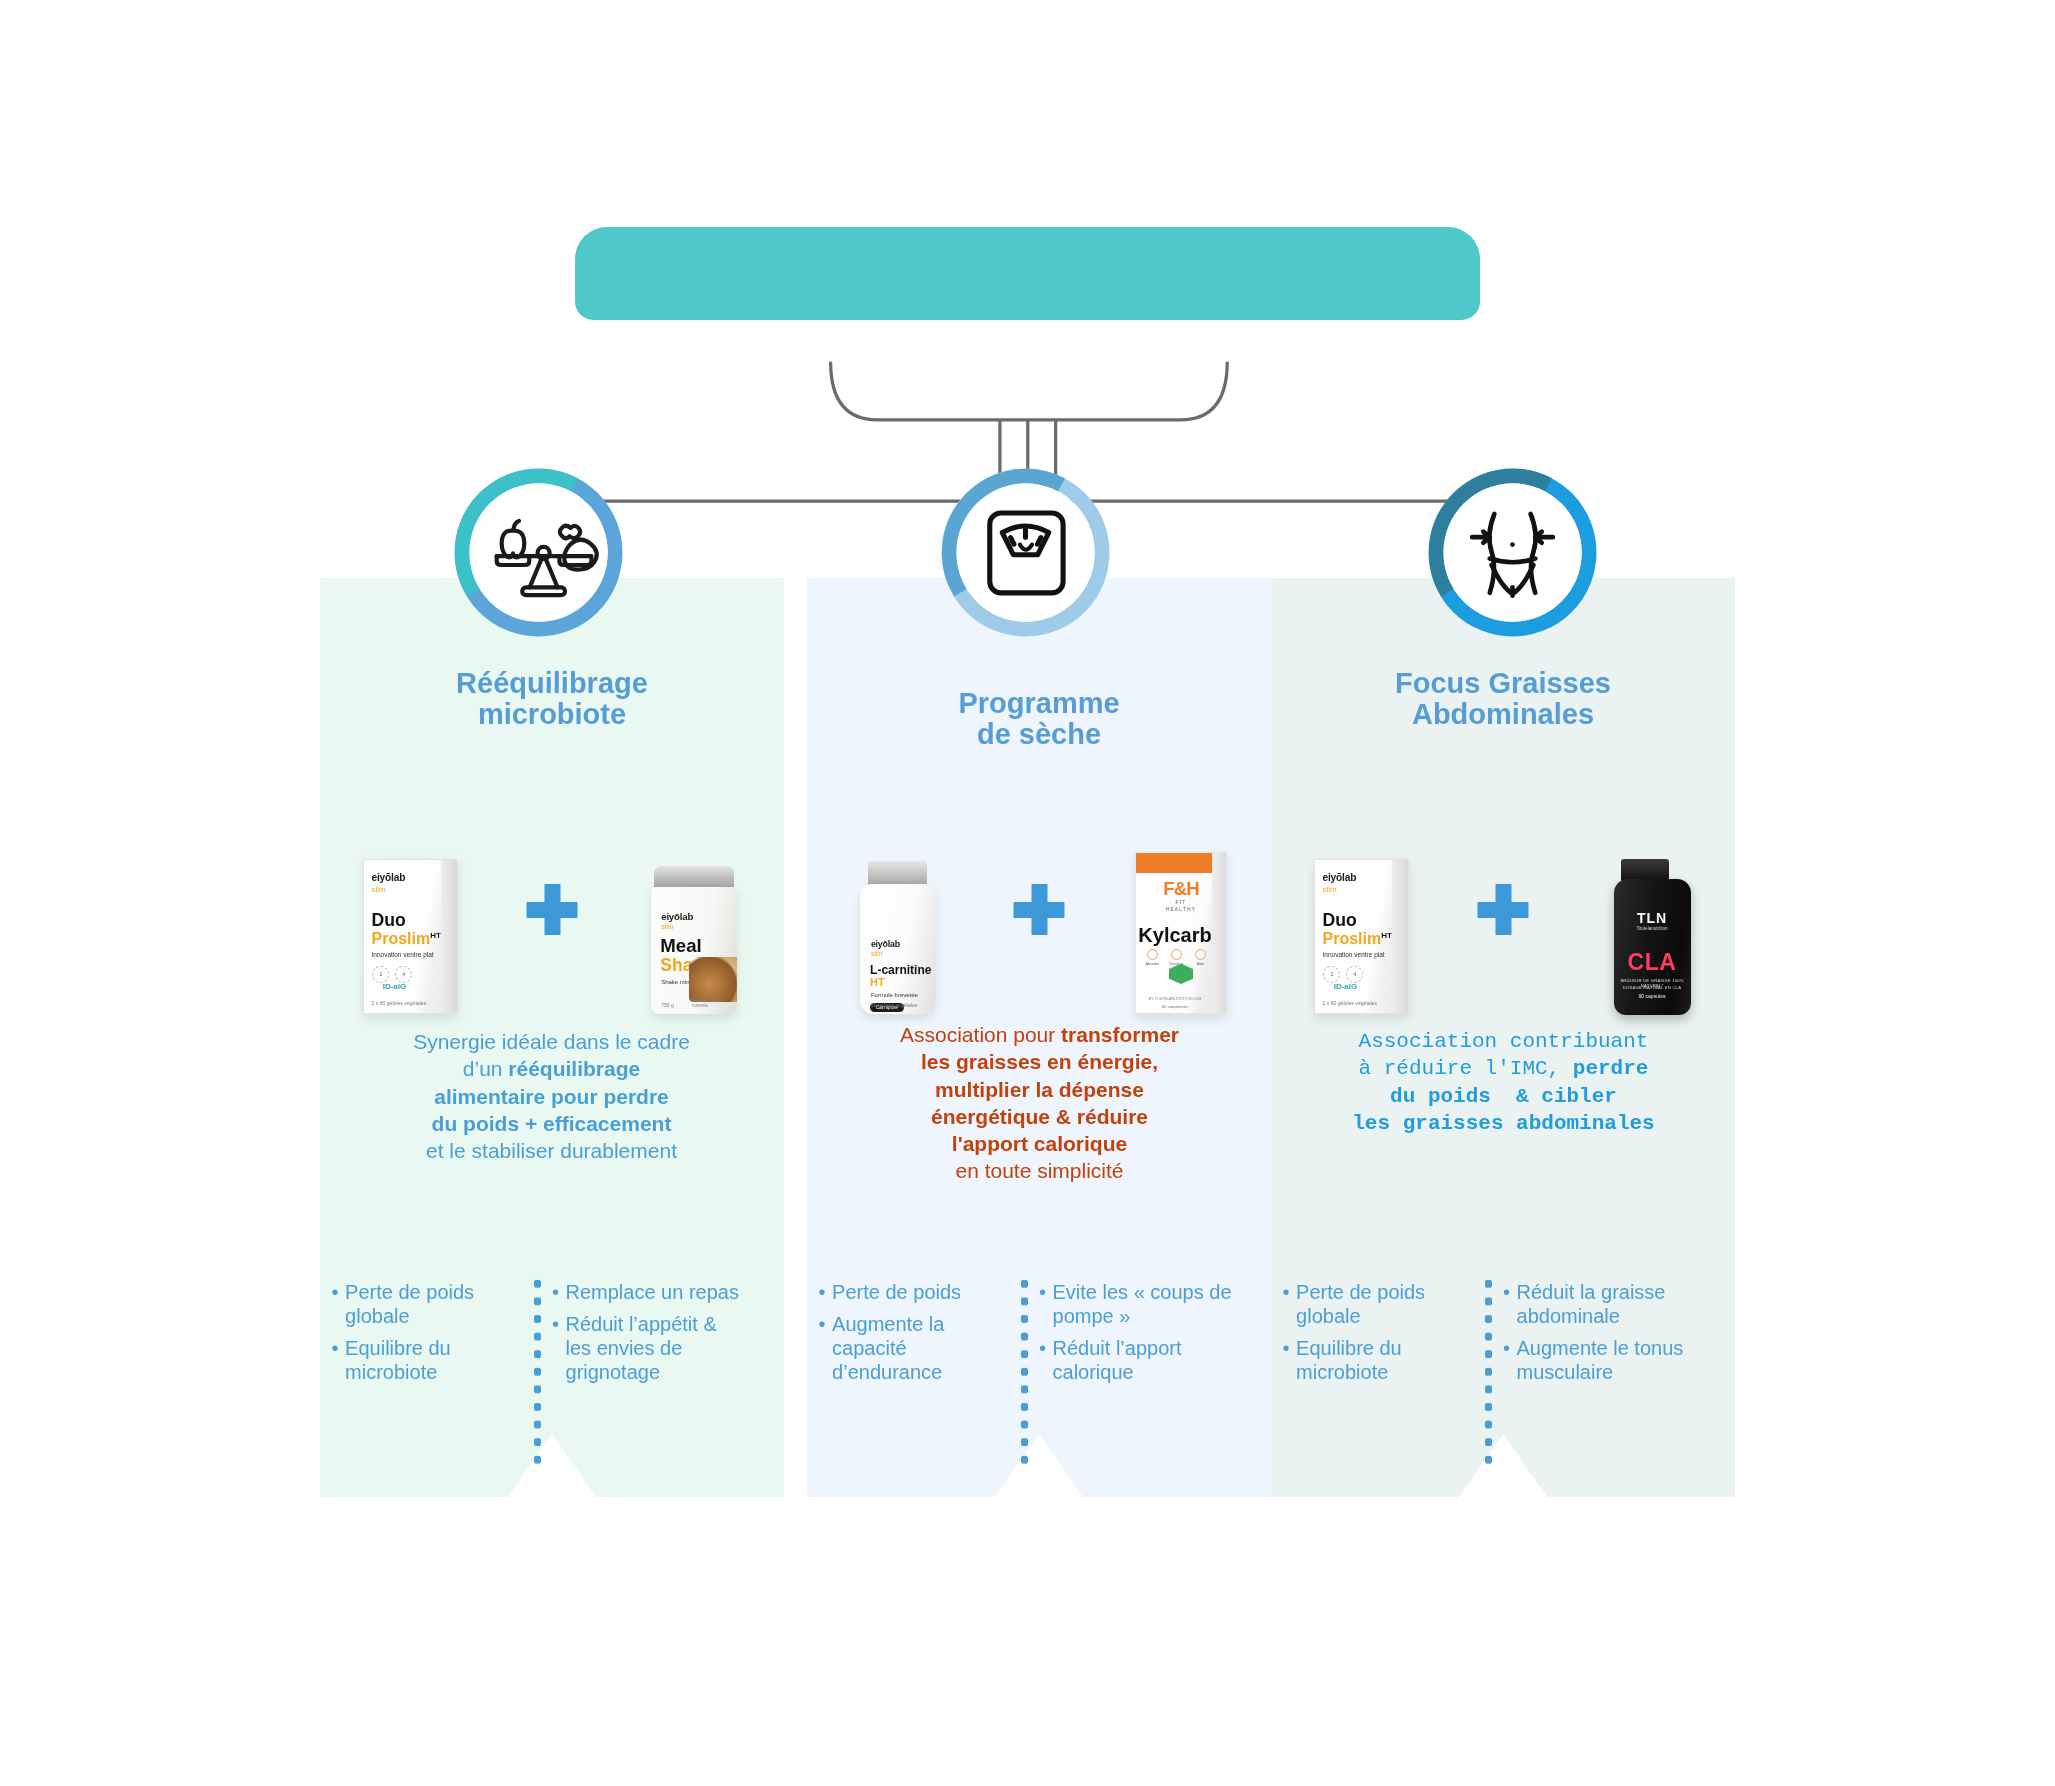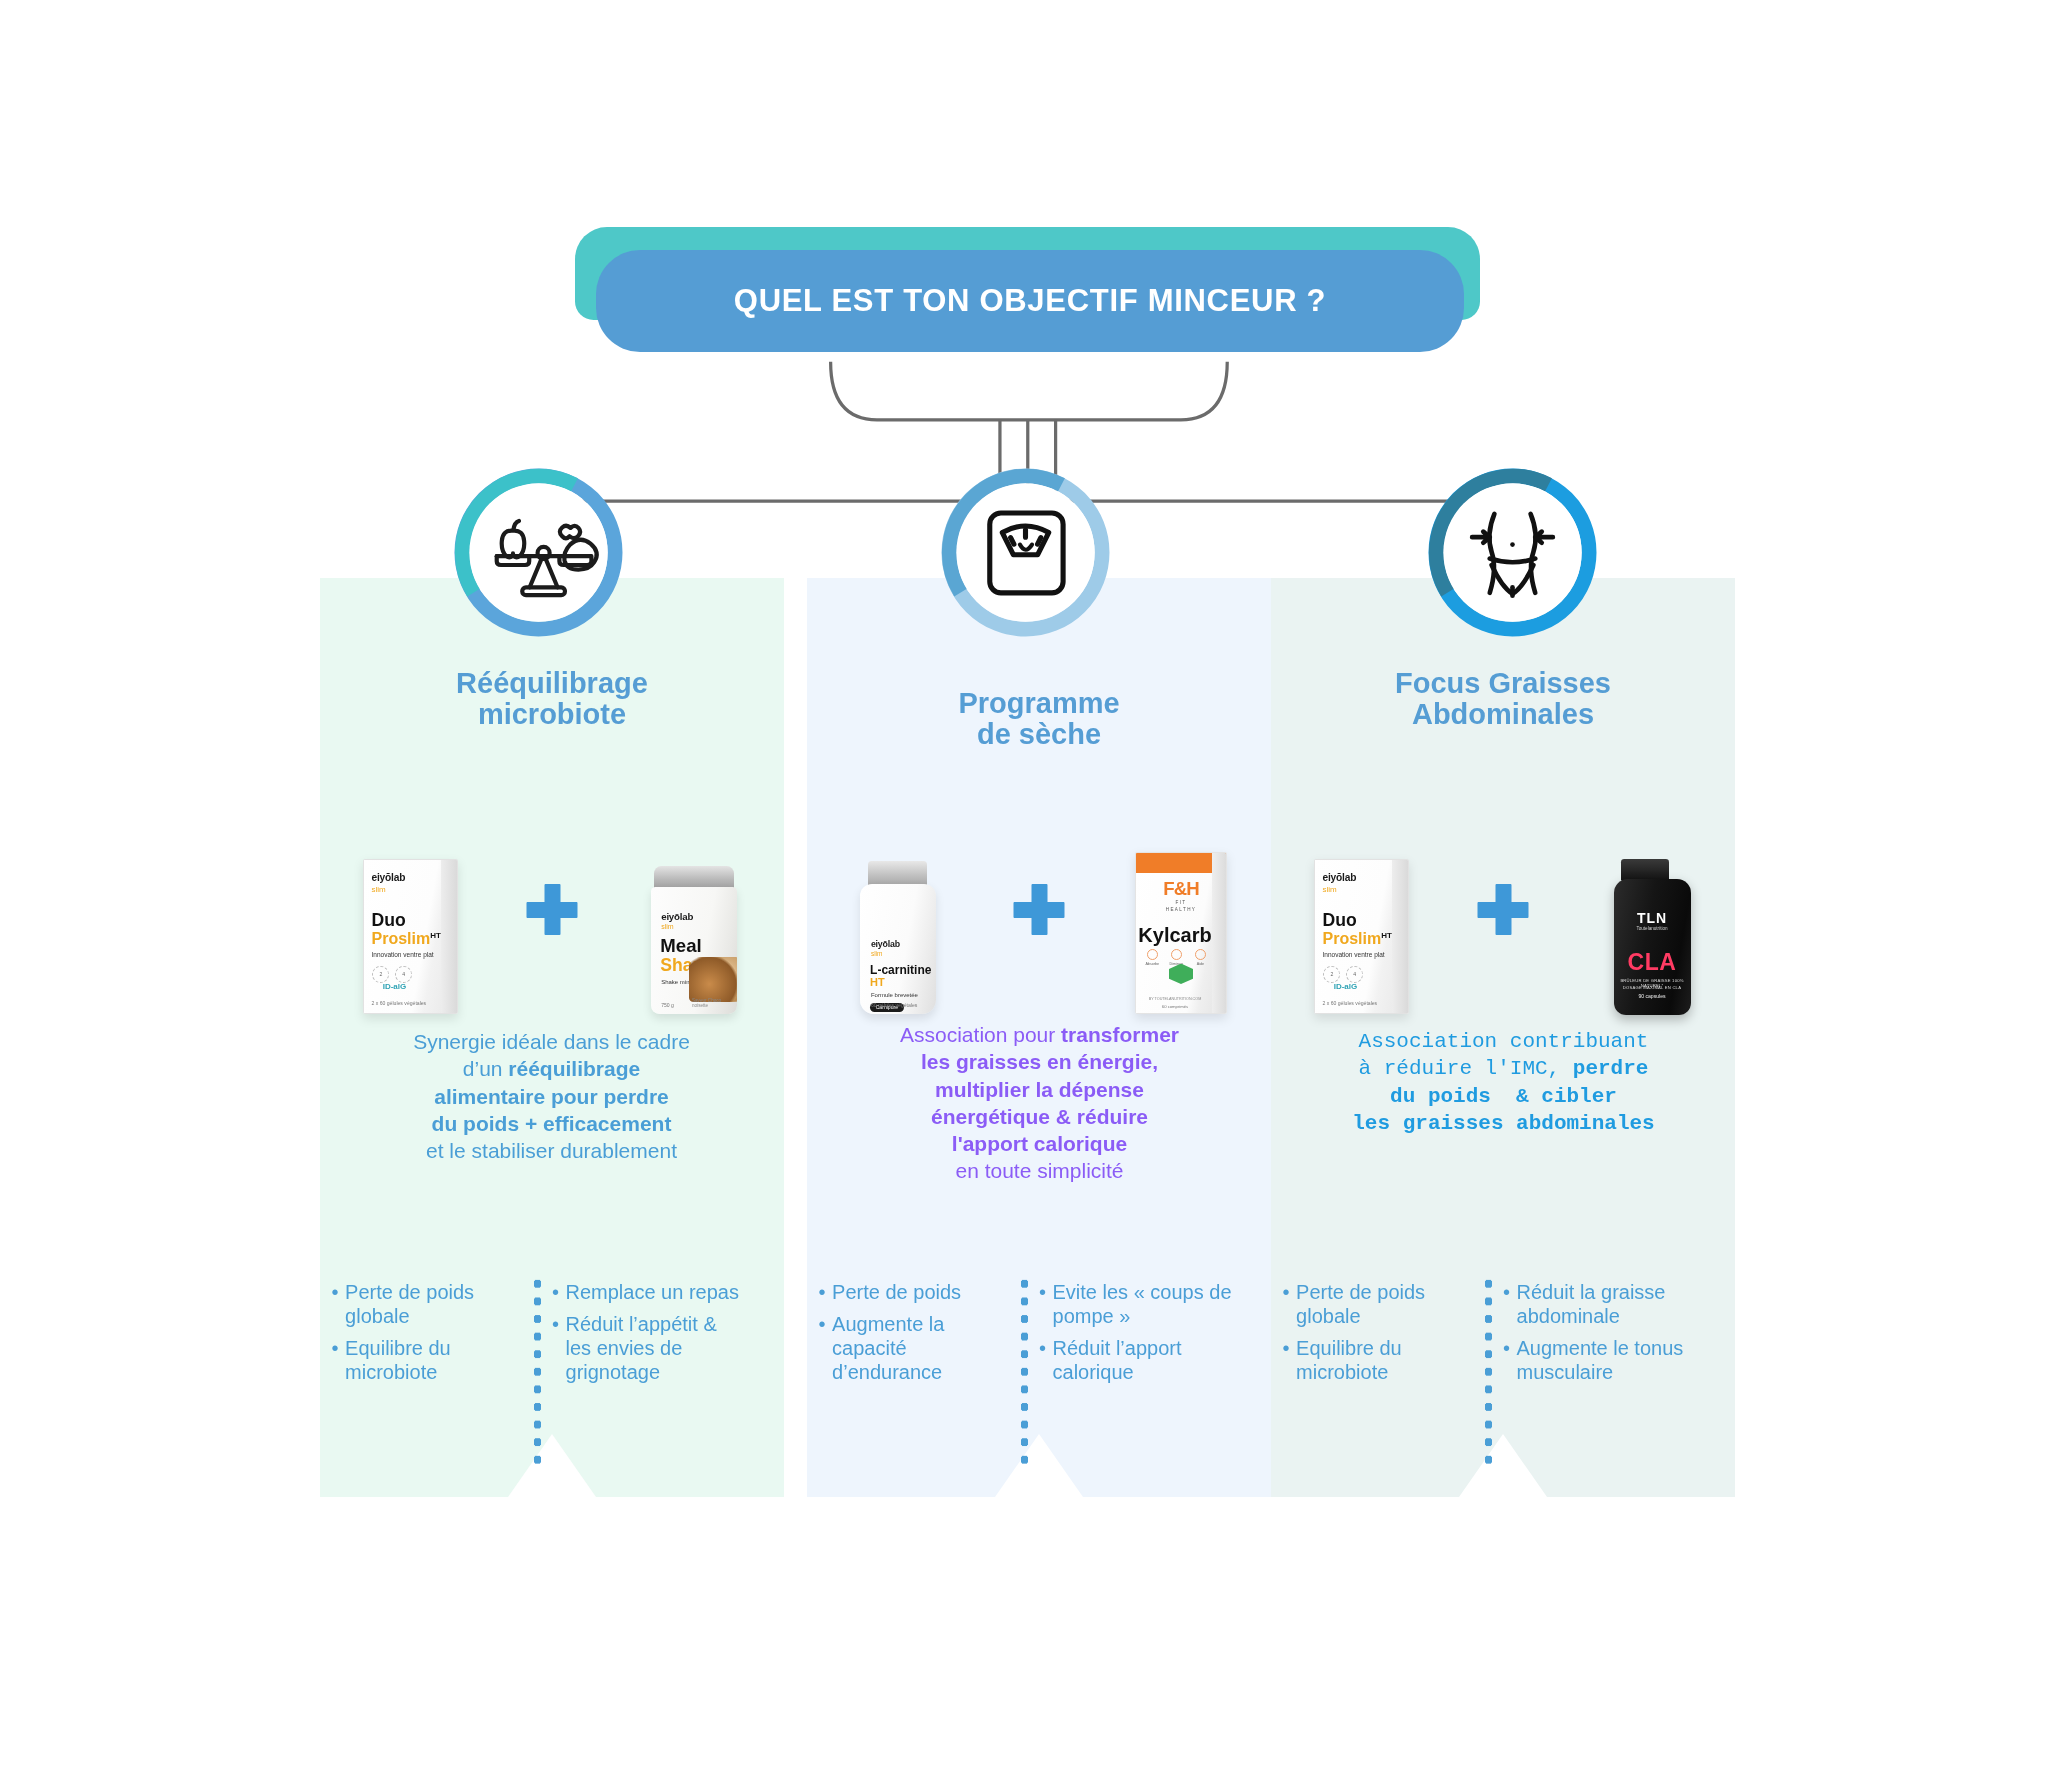--- a/index.html
+++ b/index.html
@@ -76,21 +76,21 @@
   .plus-sign::before{left:17.6px;top:0;width:16px;height:51px;}
   .plus-sign::after{left:0;top:17.6px;width:51px;height:16px;}
 
   
   .col-desc{
     position:absolute;width:445px;text-align:center;
     font-size:21px;line-height:1.30;color:#4a9ed6;
   }
   .col-desc b{font-weight:bold;}
   #desc-1{left:329px;top:1028px;color:#4a9ed6;}
-  #desc-2{left:817px;top:1021px;color:#8b5cf6;}
+  #desc-2{left:817px;top:1021px;color:#c2410c;}
   #desc-3{left:1281px;top:1028px;color:#1f9be0;font-family:Liberation Mono, monospace;}
 
   
   .bullets{position:absolute;width:464px;top:1281px;height:195px;}
   #bul-1{left:320px;}
   #bul-2{left:807px;}
   #bul-3{left:1271px;}
   .bul-col{position:absolute;top:0;width:195px;}
   .bul-left{left:11.6px;}
   .bul-right{left:232px;}
@@ -244,23 +244,20 @@
   </div>
   <div class="panel" id="panel-2">
     <div class="notch"></div>
   </div>
   <div class="panel" id="panel-3">
     <div class="notch"></div>
   </div>
 
   <div class="header-wrap">
     <div class="header-back"></div>
-    <div class="header-front">
-      <span class="header-title">QUEL EST TON OBJECTIF MINCEUR ?</span>
-    </div>
   </div>
 
   <svg class="circle-icon" id="circle-1" viewBox="0 0 390 390">
     <circle cx="195" cy="195" r="165" fill="none" stroke="#5ba5db" stroke-width="32"></circle>
     <path d="M195 30 A165 165 0 0 0 112 337" fill="none" stroke="#3cc1c9" stroke-width="32" transform="rotate(28 195 195)"></path>
     <circle cx="195" cy="195" r="149" fill="#ffffff"></circle>
     <g stroke="#1b1b1b" stroke-width="9" fill="none" stroke-linecap="round" stroke-linejoin="round">
 
       <rect x="160" y="270" width="92" height="17" rx="8" fill="#fff"></rect>
       <path d="M206 198 L176 270 M206 198 L236 270"></path>

